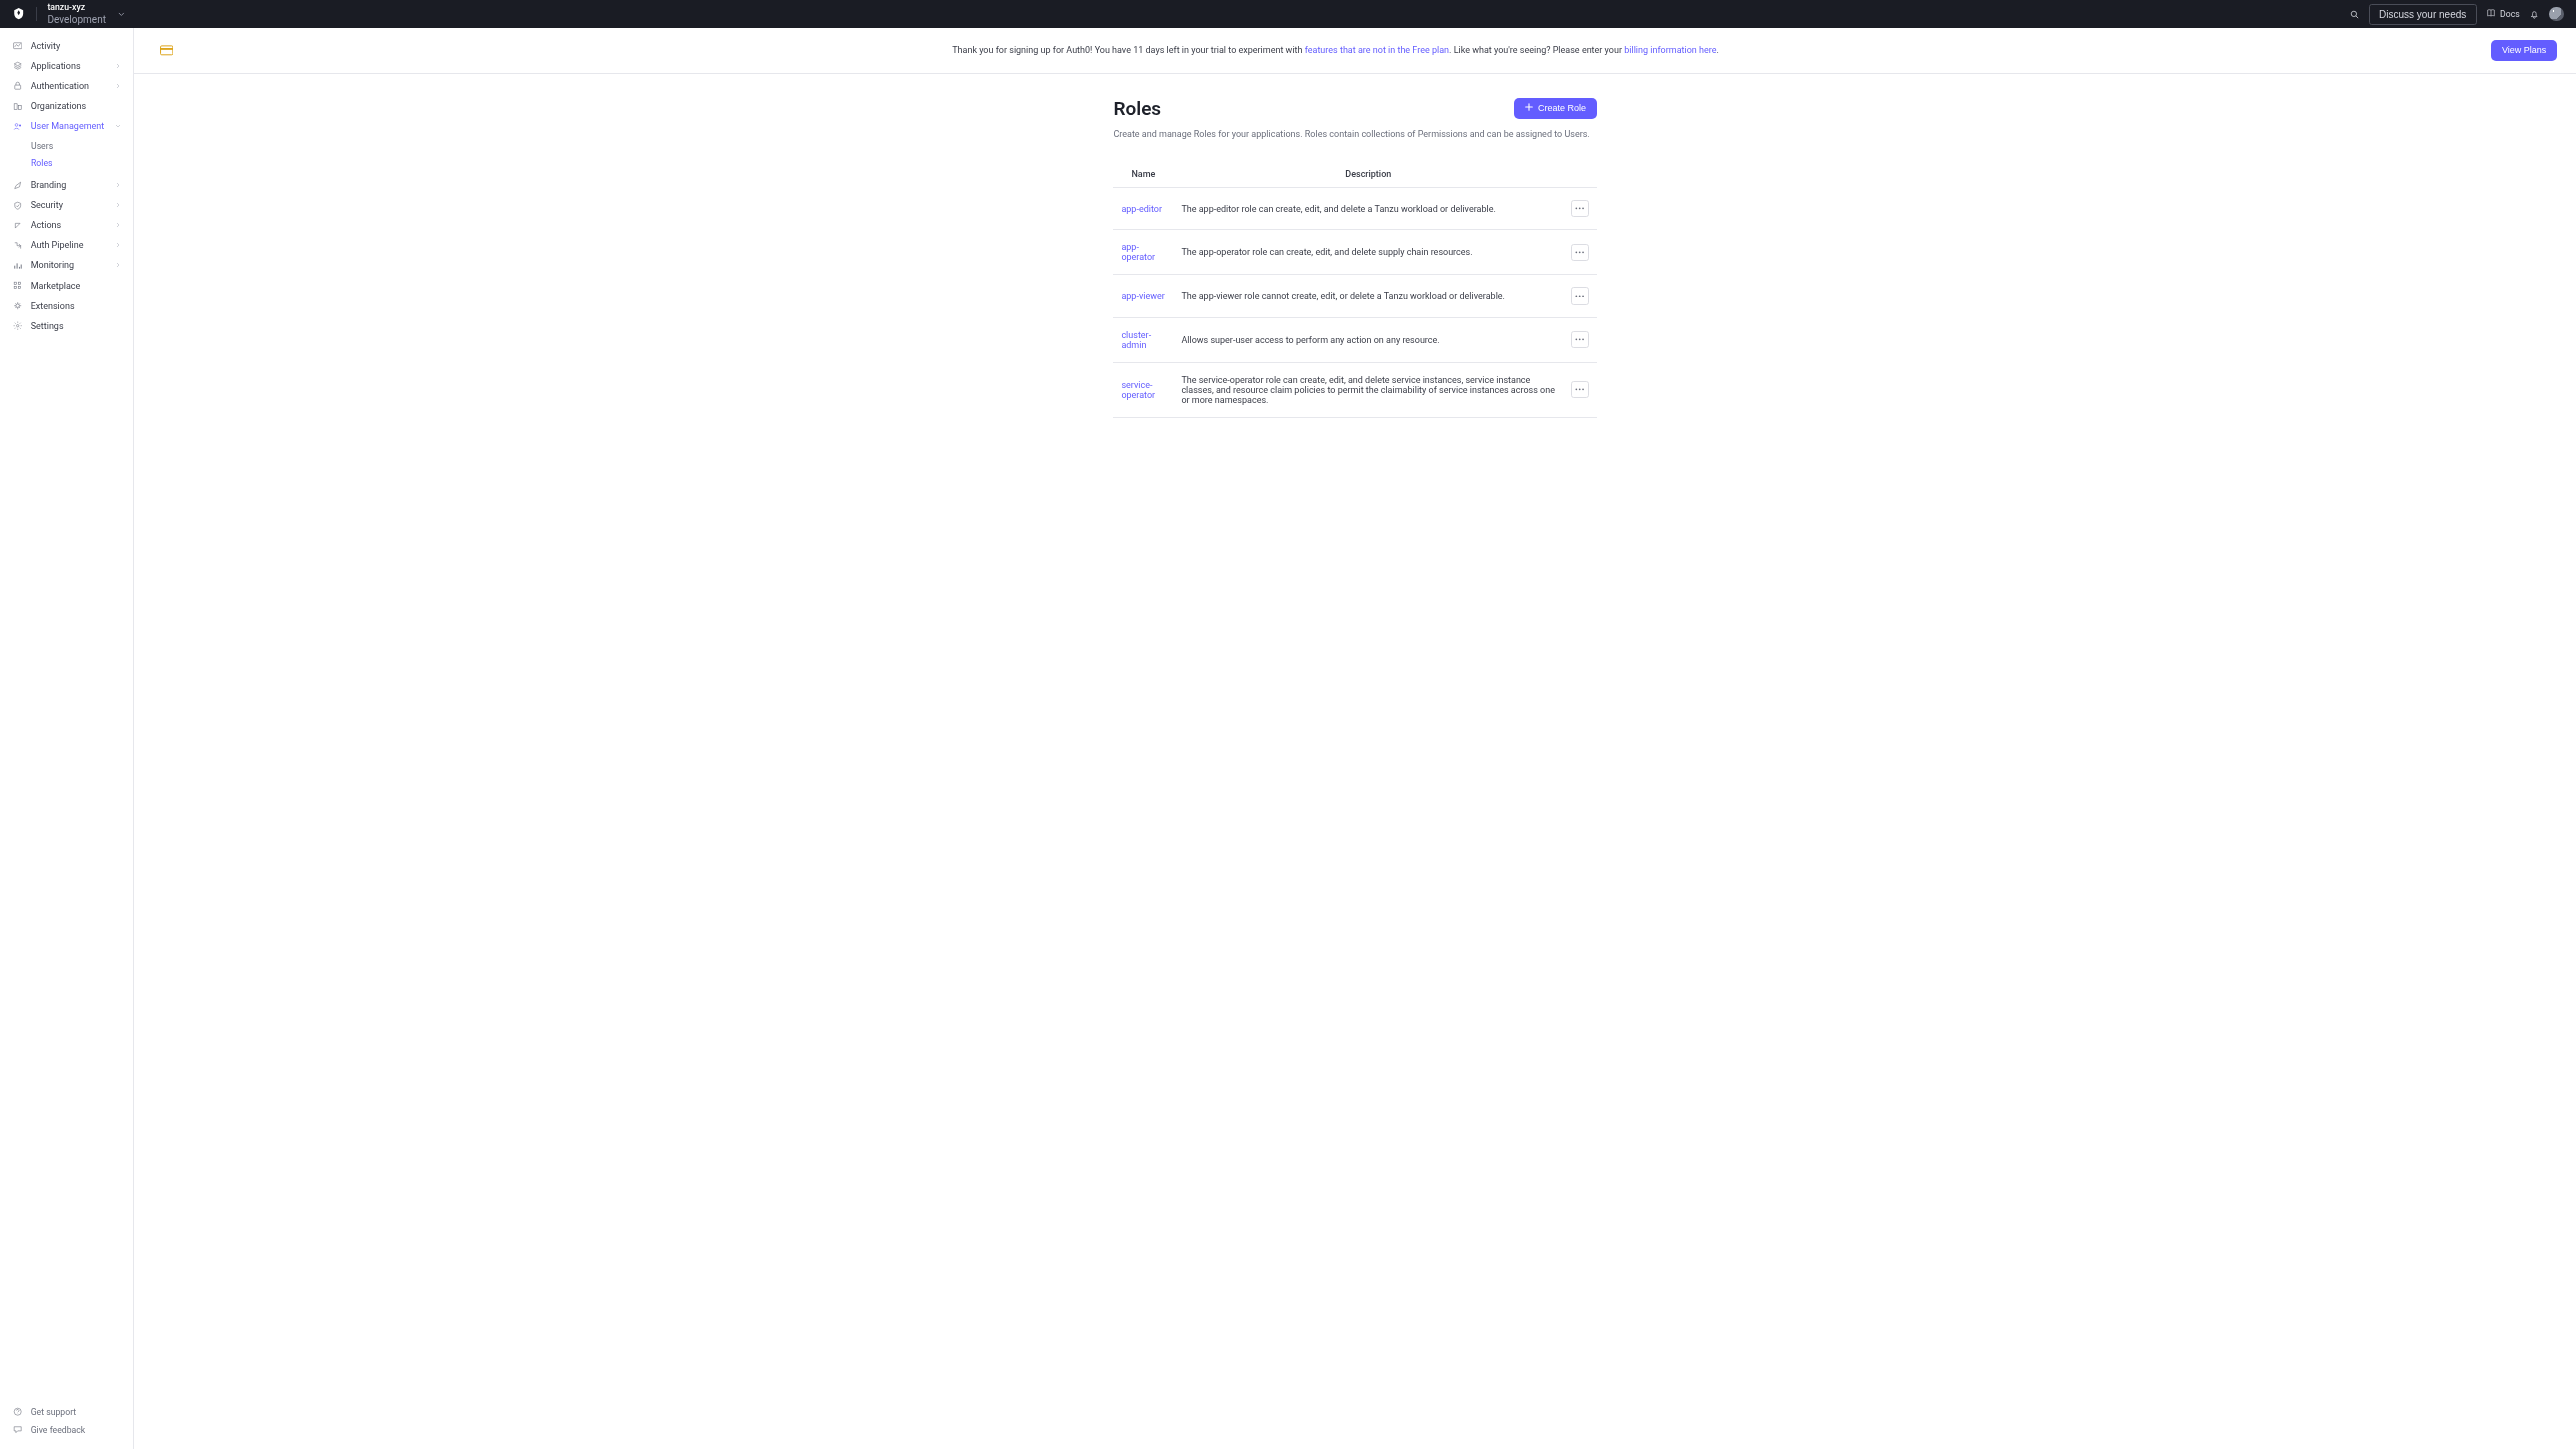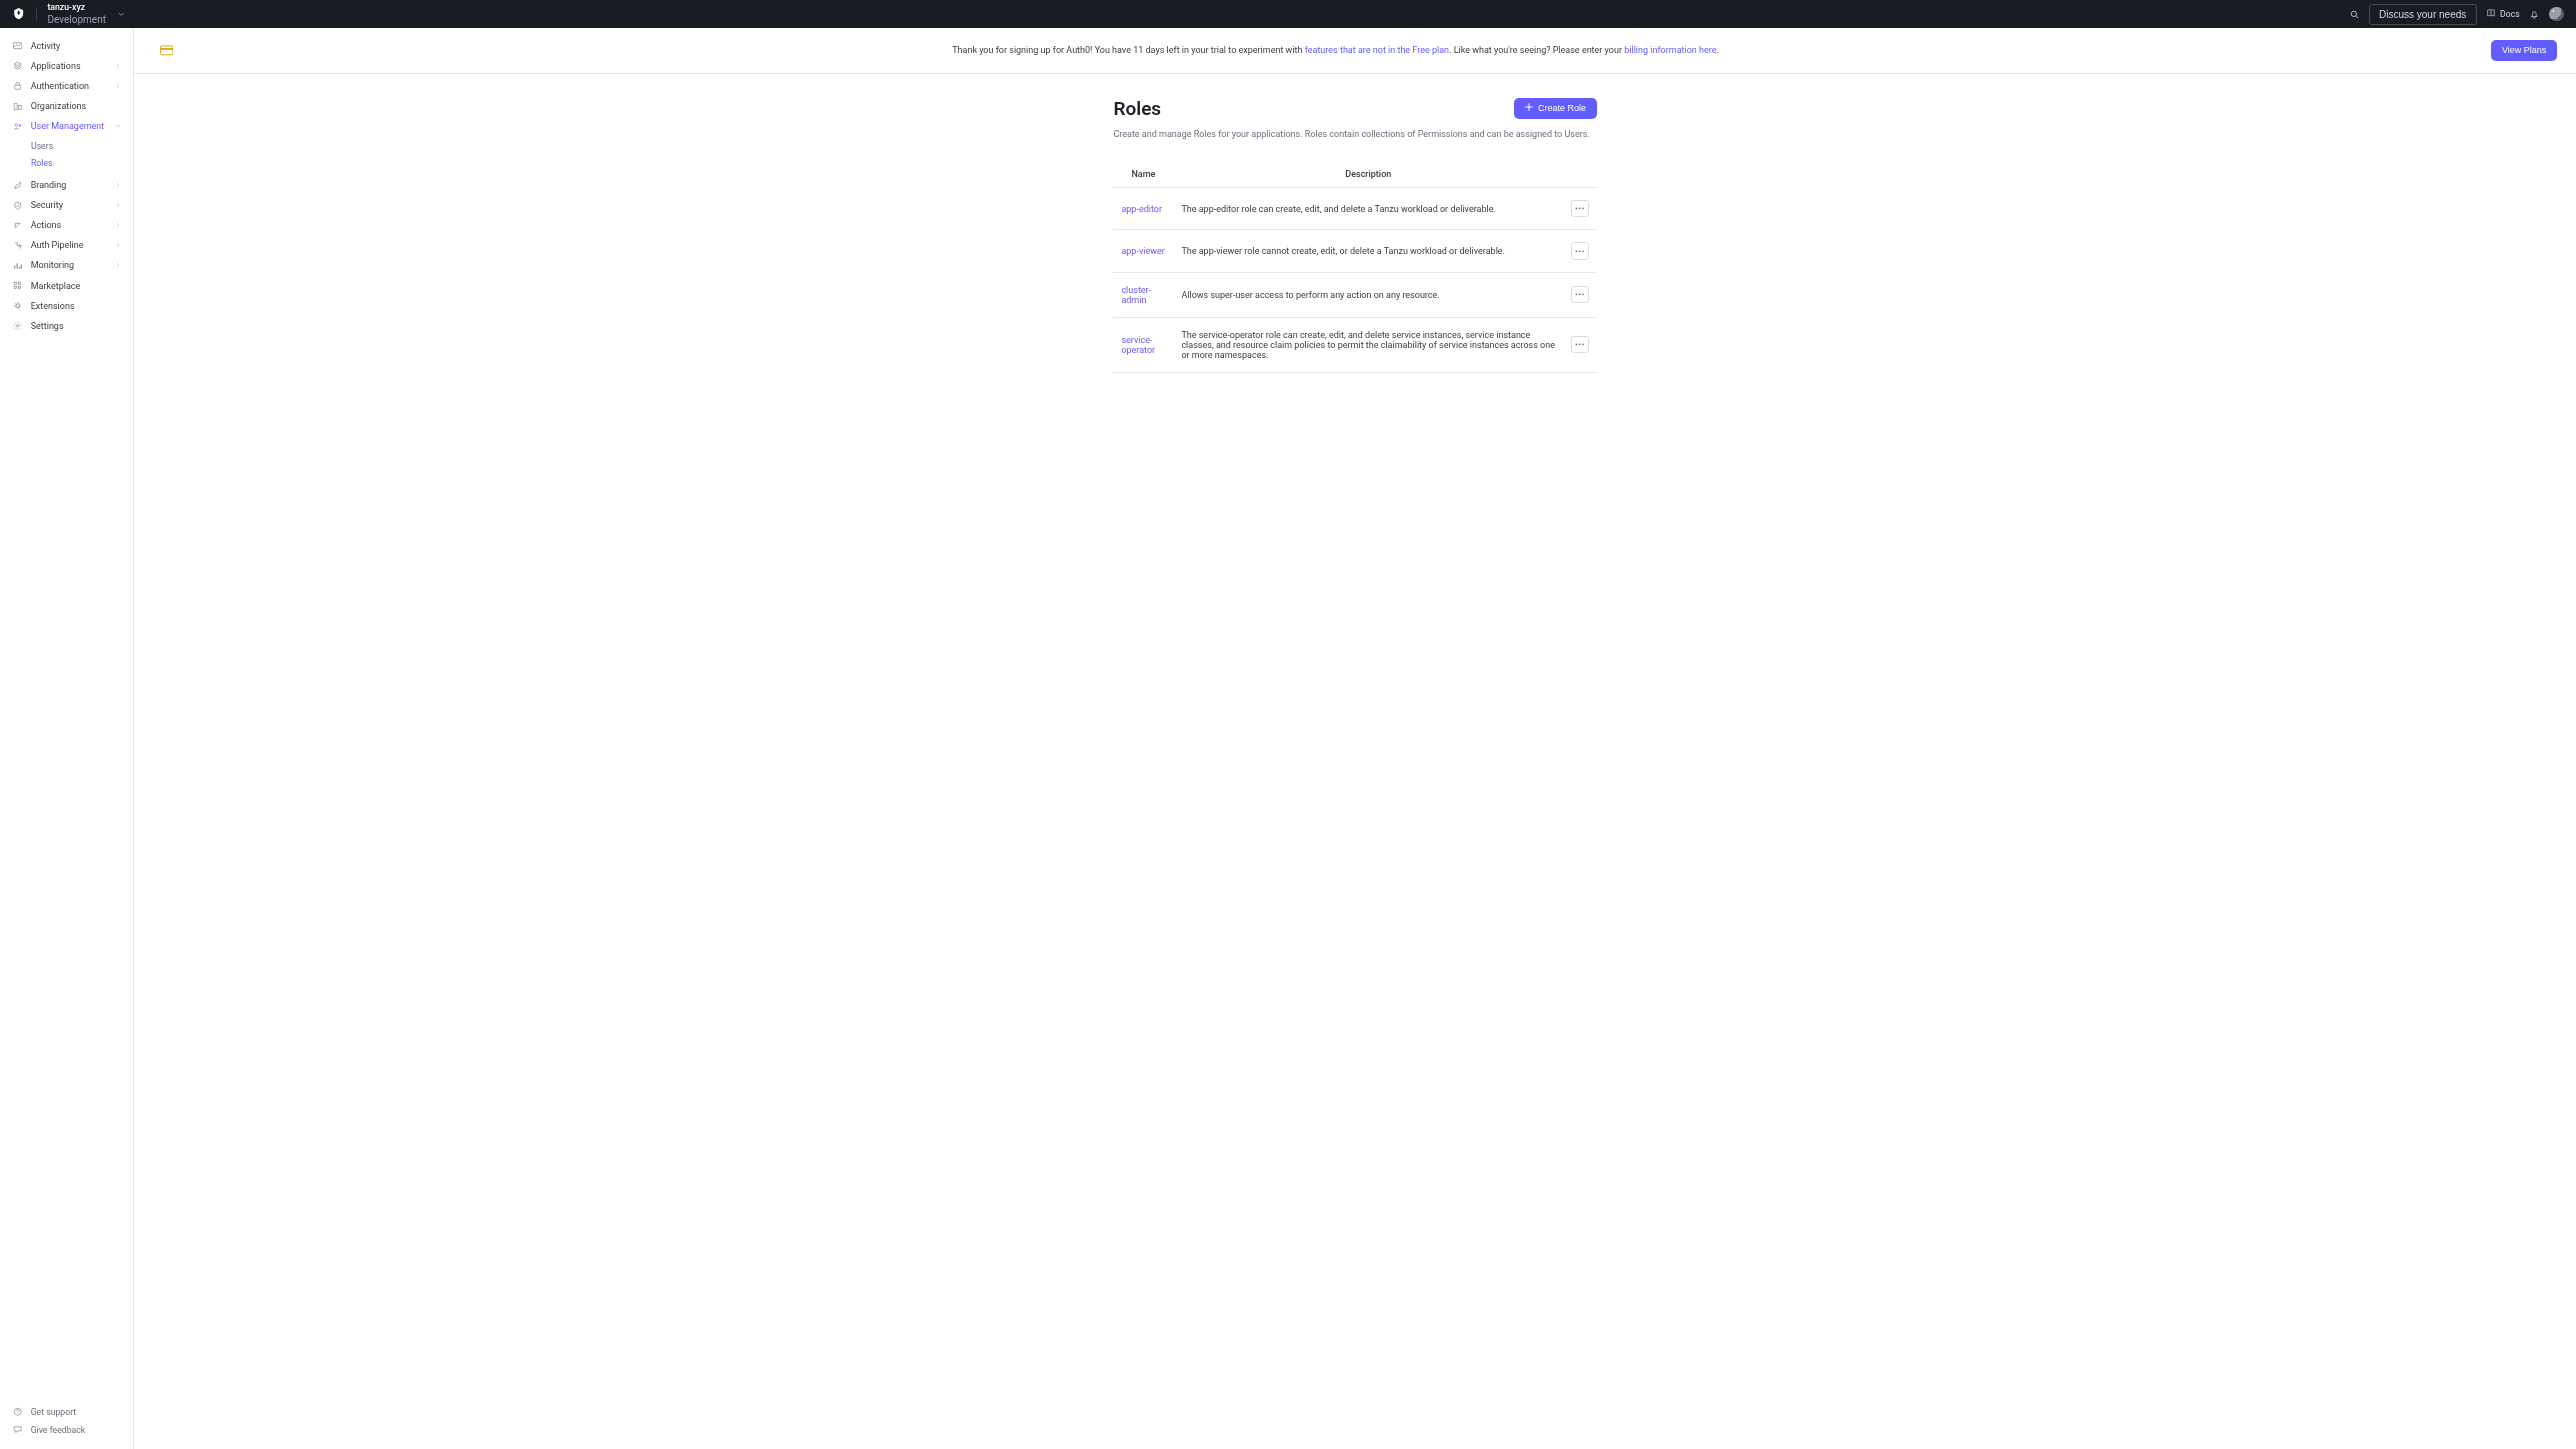--- a/index.html
+++ b/index.html
@@ -425,20 +425,31 @@
           <tr>
             <th>Name</th>
             <th>Description</th>
             <th></th>
           </tr>
         </thead>
         <tbody id="roles-body">
             <tr>
               <td class="name-cell"><a href="#">app-editor</a></td>
               <td>The app-editor role can create, edit, and delete a Tanzu workload or deliverable.</td>
+              <td class="actions-cell"><button class="kebab">
+                  <svg width="9.4" height="2.7" viewBox="0 0 14 4">
+                    <circle cx="2" cy="2" r="1.3" fill="currentColor"></circle>
+                    <circle cx="7" cy="2" r="1.3" fill="currentColor"></circle>
+                    <circle cx="12" cy="2" r="1.3" fill="currentColor"></circle>
+                  </svg>
+                </button></td>
+            </tr>
+            <tr>
+              <td class="name-cell"><a href="#">app-operator</a></td>
+              <td>The app-operator role can create, edit, and delete supply chain resources.</td>
               <td class="actions-cell"><button class="kebab">
                   <svg width="9.4" height="2.7" viewBox="0 0 14 4">
                     <circle cx="2" cy="2" r="1.3" fill="currentColor"></circle>
                     <circle cx="7" cy="2" r="1.3" fill="currentColor"></circle>
                     <circle cx="12" cy="2" r="1.3" fill="currentColor"></circle>
                   </svg>
                 </button></td>
             </tr>
             <tr>
               <td class="name-cell"><a href="#">app-viewer</a></td>

